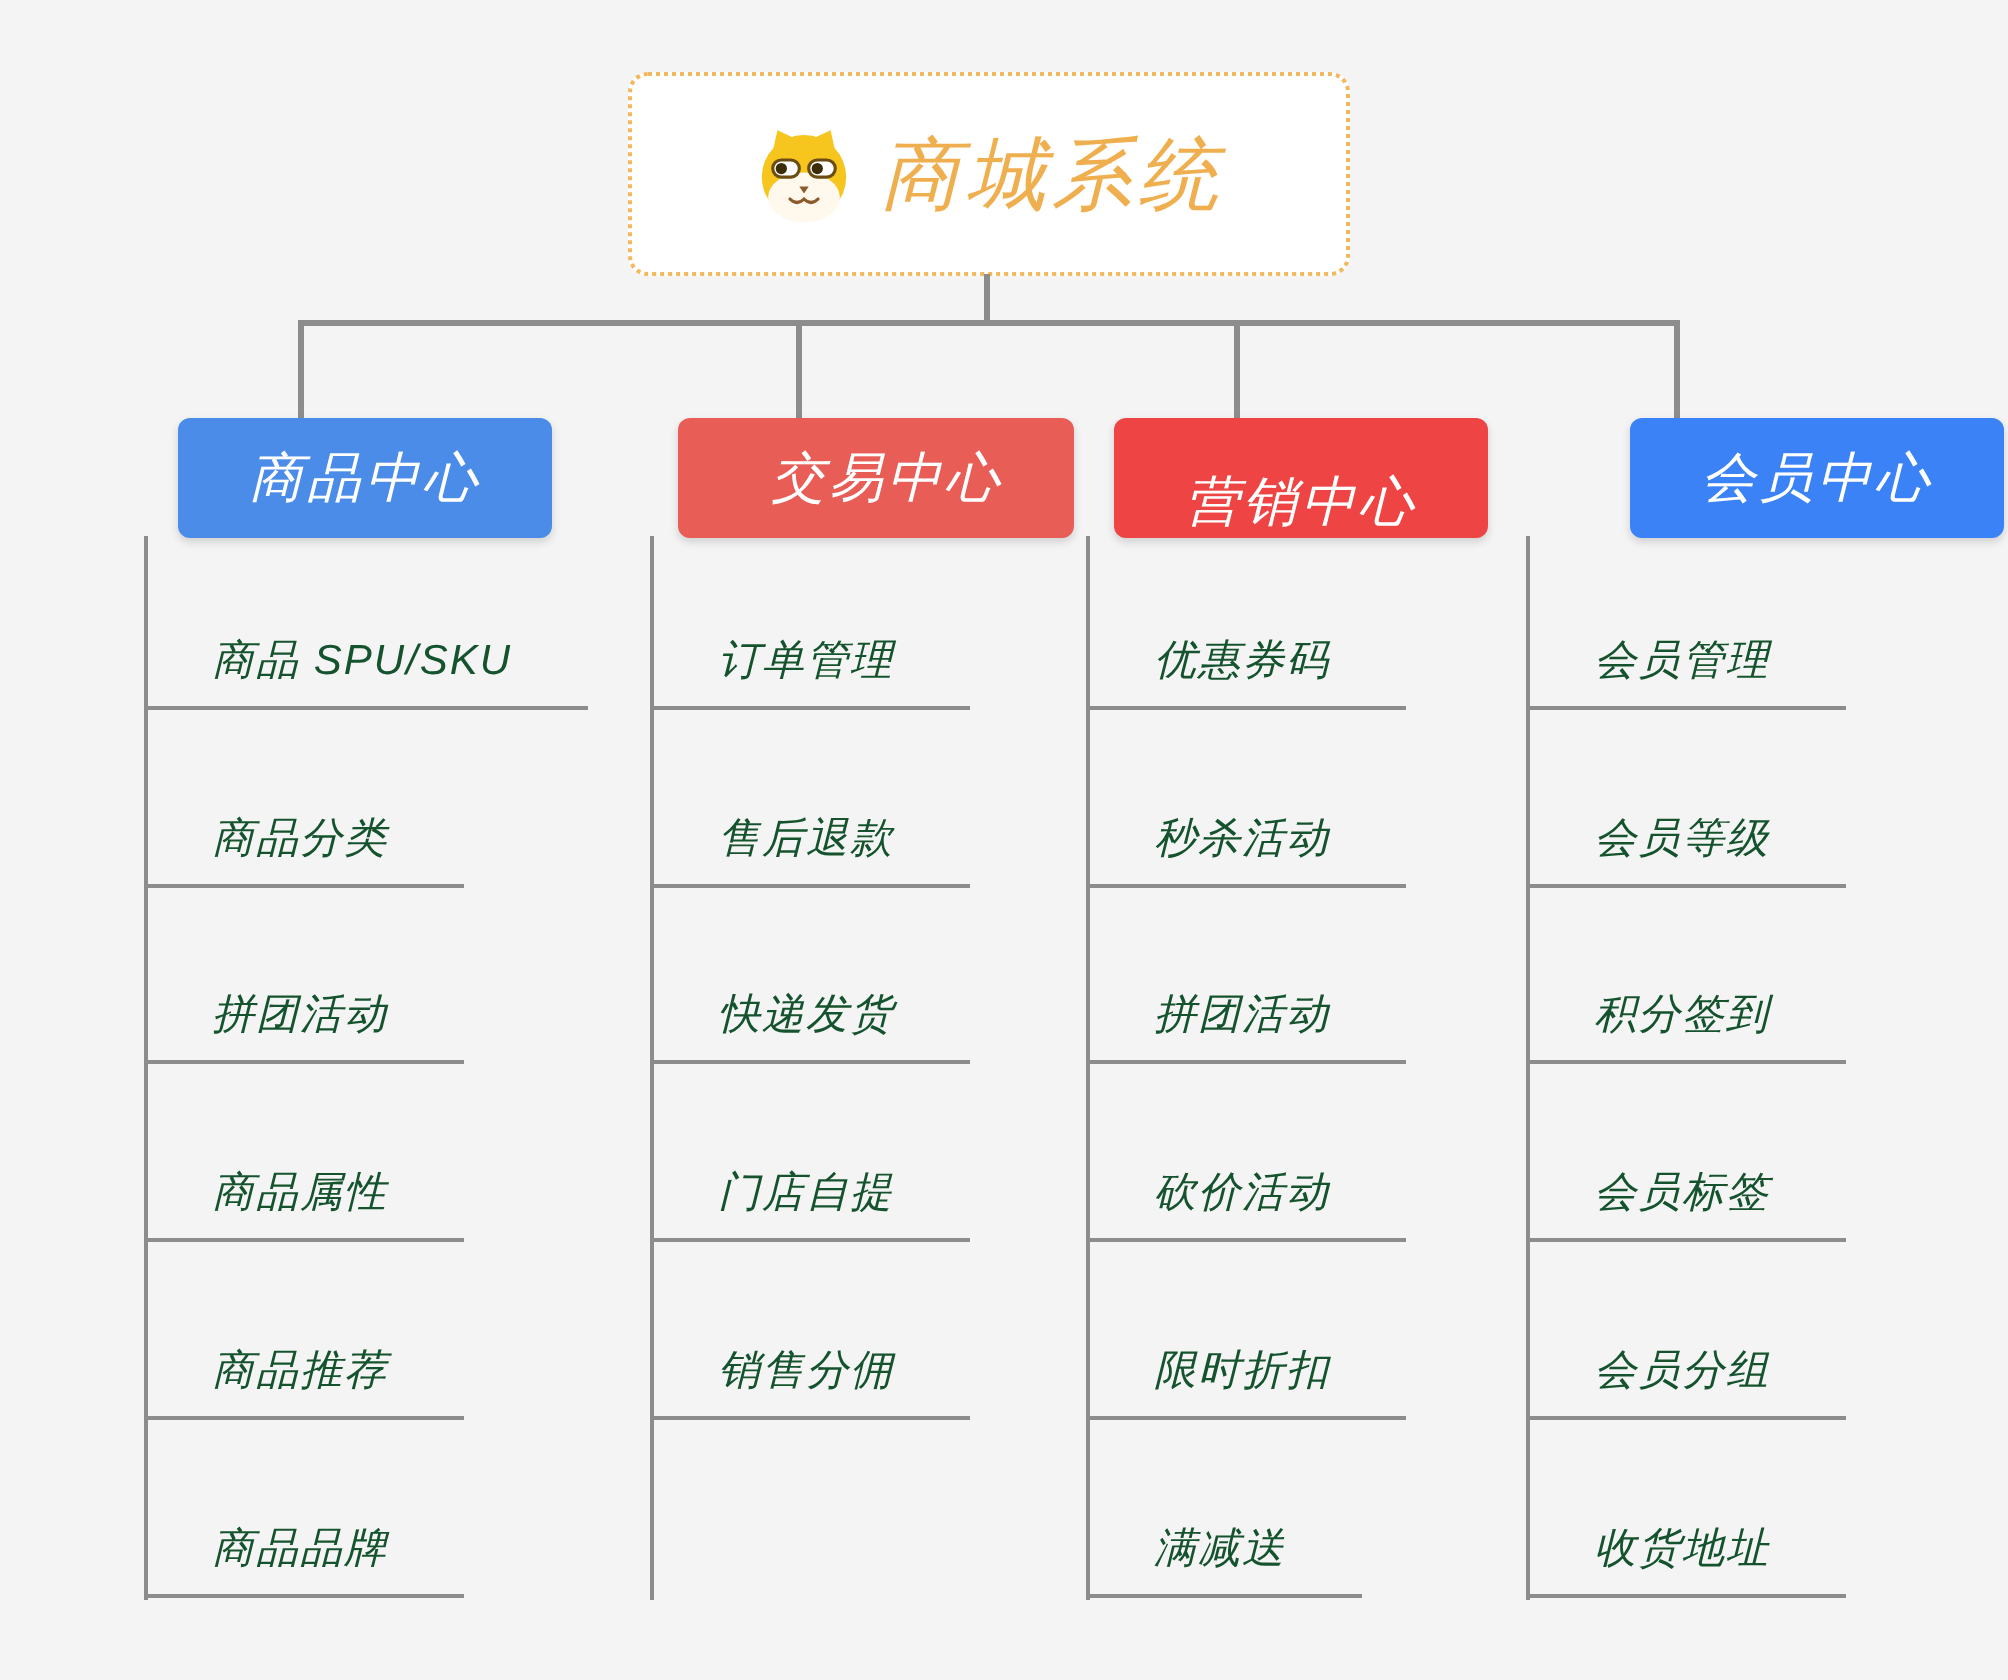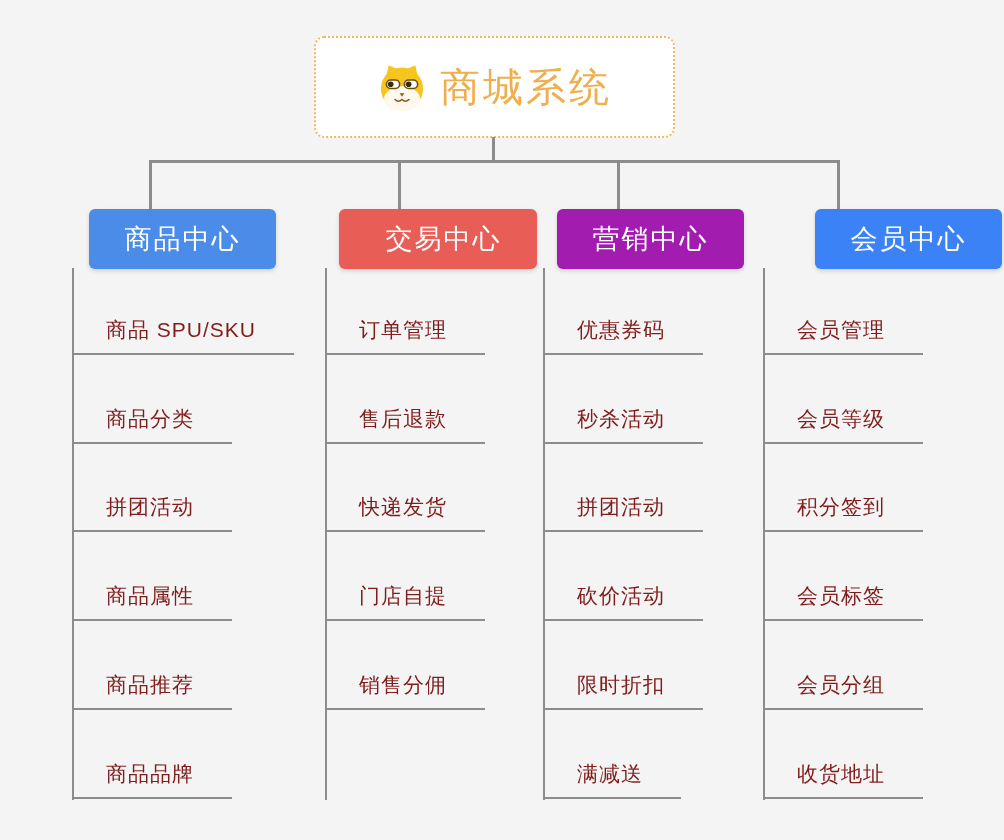--- a/index.html
+++ b/index.html
@@ -2,21 +2,21 @@
 <html><head>
 <meta charset="utf-8">
 <style>
   html,body{margin:0;padding:0;}
   body{
     width:1004px;height:840px;
     background:#F4F4F4;
     font-family:"Liberation Sans","DejaVu Sans",sans-serif;
     overflow:hidden;
   }
-  .stage{position:relative;width:1004px;height:780px;}
+  .stage{position:relative;width:1004px;height:780px;font-style:italic;}
 
   
   .root-node{
     position:absolute;left:314px;top:36px;width:361px;height:102px;
     background:#FFFFFF;border:2px dotted #F2B95C;border-radius:10px;
     box-sizing:border-box;
     display:flex;align-items:center;justify-content:center;gap:13px;
   }
   .root-title{font-size:40px;color:#F0AF4F;letter-spacing:3px;white-space:nowrap;}
   .doge{width:50px;height:50px;display:inline-flex;}
@@ -32,36 +32,36 @@
   .cat{
     position:absolute;top:209px;width:187px;height:60px;border-radius:6px;
     display:flex;align-items:center;justify-content:center;
     color:#FFFFFF;font-size:27px;letter-spacing:2px;
     box-shadow:0 2px 4px rgba(0,0,0,.15);
     cursor:default;
     margin-left:32px;
   }
   .cat0{left:57px;background:#4A8CE8;}
   .cat1{left:307px;background:#E85D56;padding-left:11px;}
-  .cat2{left:525px;background:#a21caf;}
+  .cat2{left:525px;background:#ef4444;align-items:flex-end;}
   .cat3{left:783px;background:#3b82f6;}
 
   
   .vline{position:absolute;top:268px;height:532px;width:2px;background:#8C8C8C;}
   .v0{left:72px}.v1{left:325px}.v2{left:543px}.v3{left:763px}
 
   
   .children{position:absolute;top:266px;}
   .c0{left:72px}.c1{left:325px}.c2{left:543px}.c3{left:763px}
   .leaf{height:88.8px;display:flex;align-items:flex-end;}
   .leaf-label{
     display:inline-block;white-space:nowrap;
     padding:0 38px 9px 34px;
     border-bottom:2px solid #8C8C8C;
-    font-size:21px;color:#7f1d1d;letter-spacing:1px;
+    font-size:21px;color:#14532d;letter-spacing:1px;
     text-shadow:0 0 2px #F4F4F4;
   }
 </style>
 </head>
 <body>
 
 <div class="stage">
 
   <div class="root-node">
     <span class="doge">

